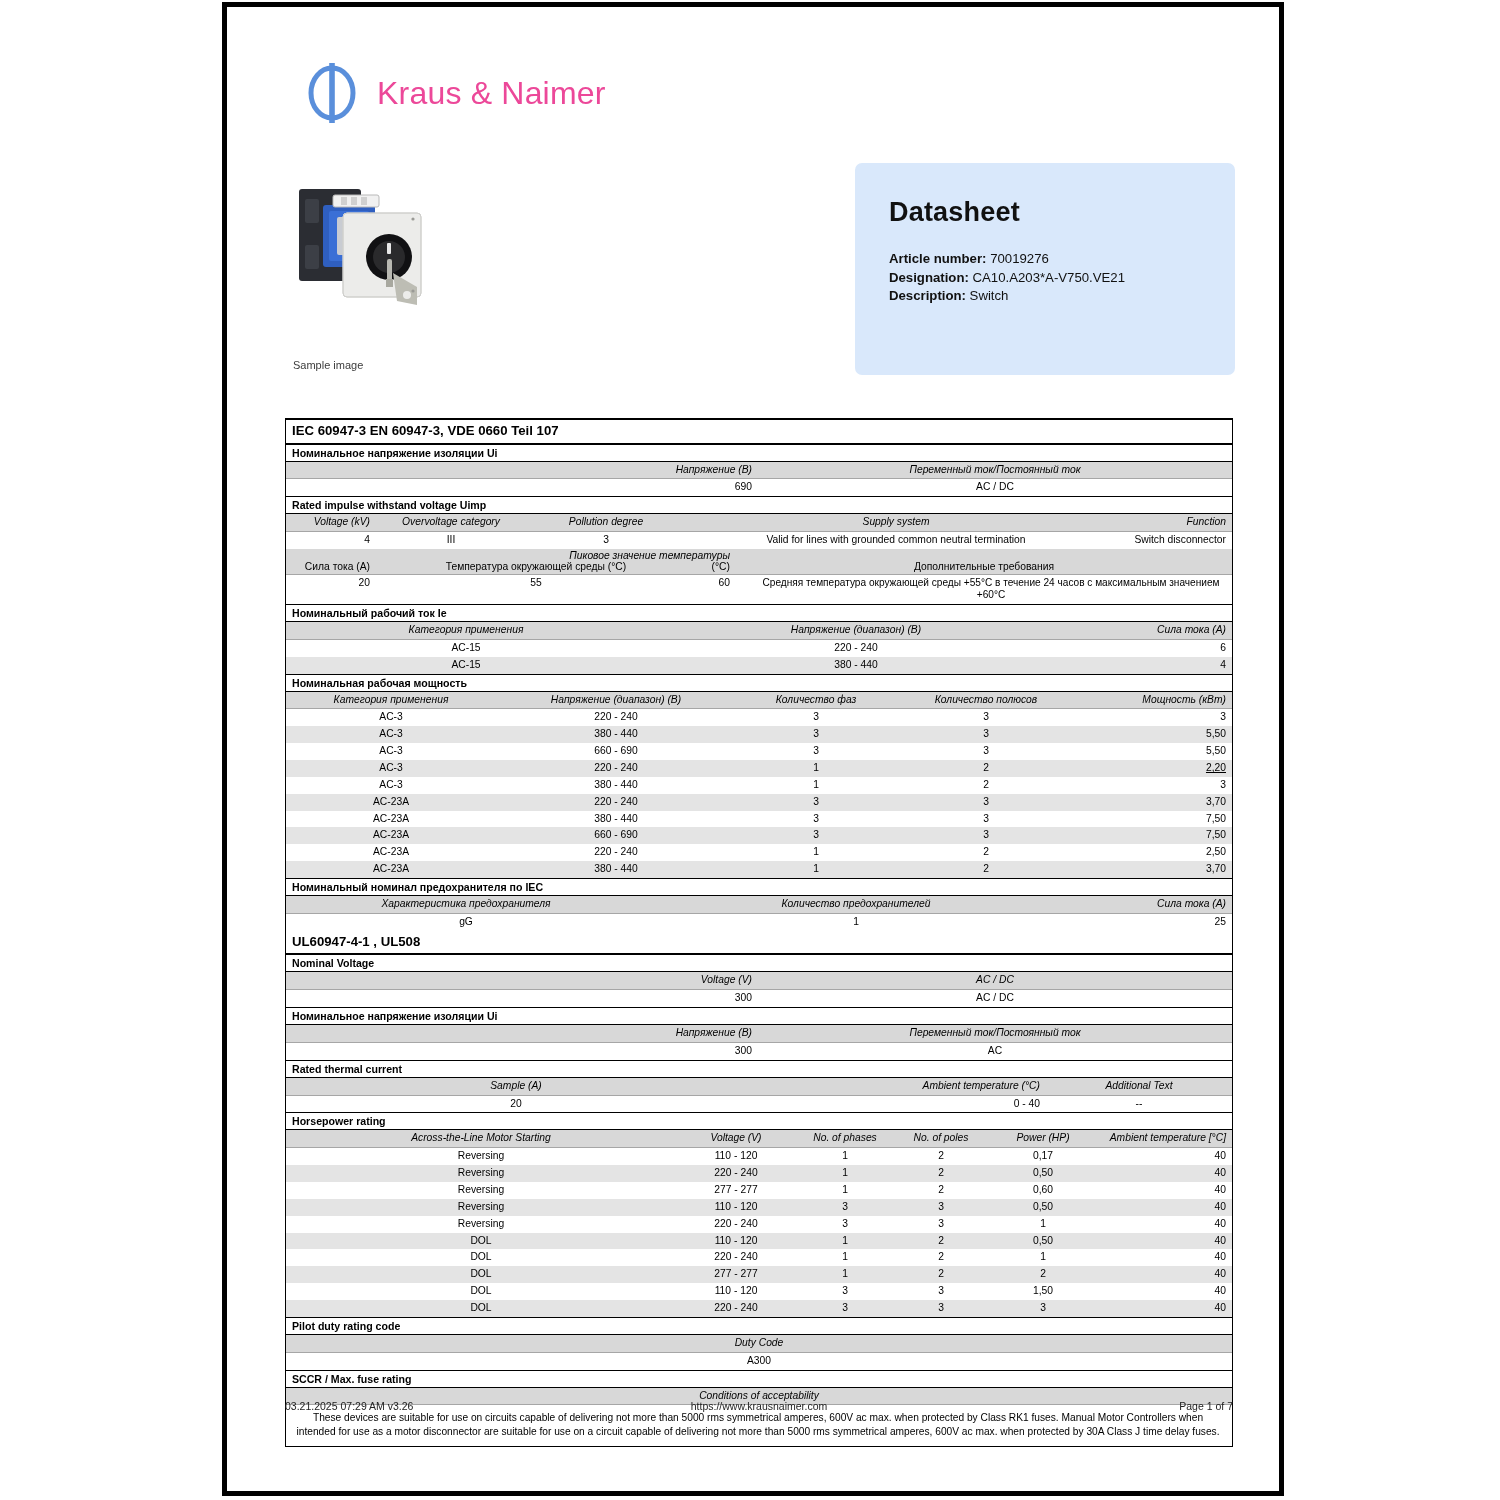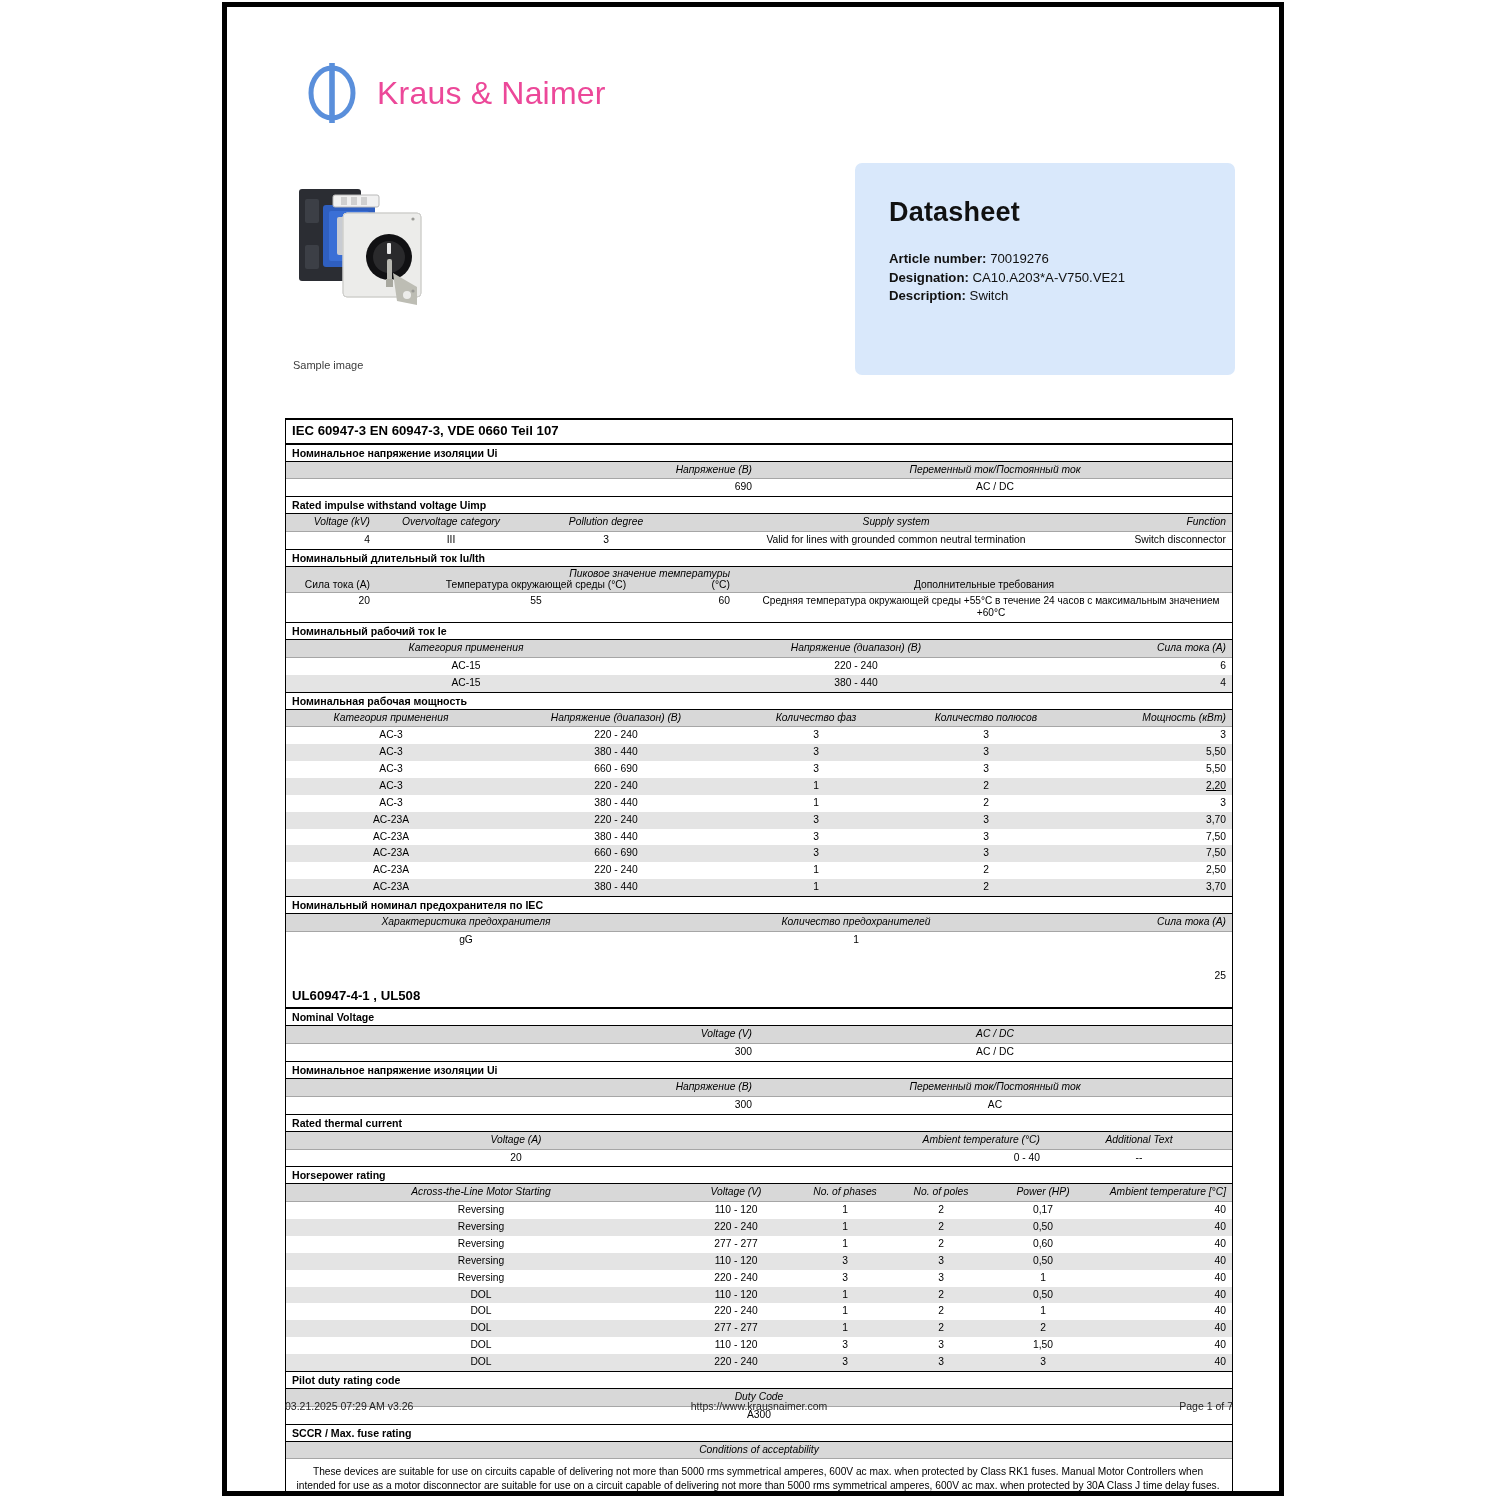--- a/index.html
+++ b/index.html
@@ -178,21 +178,20 @@
           <div class="cell l" style="width: 420px; flex: 0 0 420px;">Supply system</div>
           <div class="cell r" style="width: 126px; flex: 0 0 126px;">Function</div>
         </div>
         <div class="row dat">
           <div class="cell r" style="width: 90px; flex: 0 0 90px;">4</div>
           <div class="cell l" style="width: 150px; flex: 0 0 150px;">III</div>
           <div class="cell l" style="width: 160px; flex: 0 0 160px;">3</div>
           <div class="cell l" style="width: 420px; flex: 0 0 420px;">Valid for lines with grounded common neutral termination</div>
           <div class="cell r" style="width: 126px; flex: 0 0 126px;">Switch disconnector</div>
         </div>
-        <div class="sec">Номинальный длительный ток Iu/Ith</div>
         <div class="subhdr-stack">
           <div class="stack-top" style="width: 450px;">Пиковое значение температуры</div>
           <div class="row">
             <div class="cell r" style="width: 90px; flex: 0 0 90px;">Сила тока (А)</div>
             <div class="cell c" style="width: 320px; flex: 0 0 320px;">Температура окружающей среды (°C)</div>
             <div class="cell r" style="width: 40px; flex: 0 0 40px;">(°C)</div>
             <div class="cell l" style="width: 496px; flex: 0 0 496px;">Дополнительные требования</div>
           </div>
         </div>
         <div class="row dat">
@@ -297,21 +296,21 @@
         </div>
         <div class="sec">Номинальный номинал предохранителя по IEC</div>
         <div class="row hdr">
           <div class="cell l" style="width: 360px; flex: 0 0 360px;">Характеристика предохранителя</div>
           <div class="cell c" style="width: 420px; flex: 0 0 420px;">Количество предохранителей</div>
           <div class="cell r" style="width: 166px; flex: 0 0 166px;">Сила тока (А)</div>
         </div>
         <div class="row dat">
           <div class="cell l" style="width: 360px; flex: 0 0 360px;">gG</div>
           <div class="cell c" style="width: 420px; flex: 0 0 420px;">1</div>
-          <div class="cell r" style="width: 166px; flex: 0 0 166px; margin-top: 36px;">25</div>
+          <div class="cell r" style="width: 166px; flex: 0 0 166px;">25</div>
         </div>
         <div class="std-title row">UL60947-4-1 , UL508</div>
         <div class="sec">Nominal Voltage</div>
         <div class="row hdr">
           <div class="cell r" style="width: 472px; flex: 0 0 472px;">Voltage (V)</div>
           <div class="cell l" style="width: 474px; flex: 0 0 474px;">AC / DC</div>
         </div>
         <div class="row dat">
           <div class="cell r" style="width: 472px; flex: 0 0 472px;">300</div>
           <div class="cell l" style="width: 474px; flex: 0 0 474px;">AC / DC</div>
@@ -320,21 +319,21 @@
         <div class="row hdr">
           <div class="cell r" style="width: 472px; flex: 0 0 472px;">Напряжение (В)</div>
           <div class="cell l" style="width: 474px; flex: 0 0 474px;">Переменный ток/Постоянный ток</div>
         </div>
         <div class="row dat">
           <div class="cell r" style="width: 472px; flex: 0 0 472px;">300</div>
           <div class="cell l" style="width: 474px; flex: 0 0 474px;">AC</div>
         </div>
         <div class="sec">Rated thermal current</div>
         <div class="row hdr">
-          <div class="cell c" style="width: 460px; flex: 0 0 460px;">Voltage (A)</div>
+          <div class="cell c" style="width: 460px; flex: 0 0 460px;">Sample (A)</div>
           <div class="cell r" style="width: 300px; flex: 0 0 300px;">Ambient temperature (°C)</div>
           <div class="cell l" style="width: 186px; flex: 0 0 186px;">Additional Text</div>
         </div>
         <div class="row dat">
           <div class="cell c" style="width: 460px; flex: 0 0 460px;">20</div>
           <div class="cell r" style="width: 300px; flex: 0 0 300px;">0 - 40</div>
           <div class="cell l" style="width: 186px; flex: 0 0 186px;">--</div>
         </div>
         <div class="sec">Horsepower rating</div>
         <div class="row hdr">

